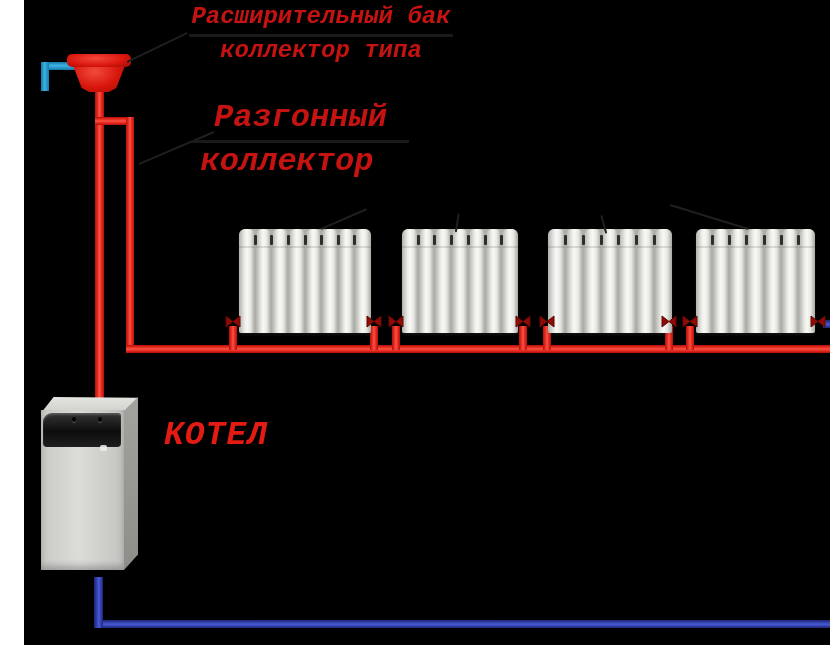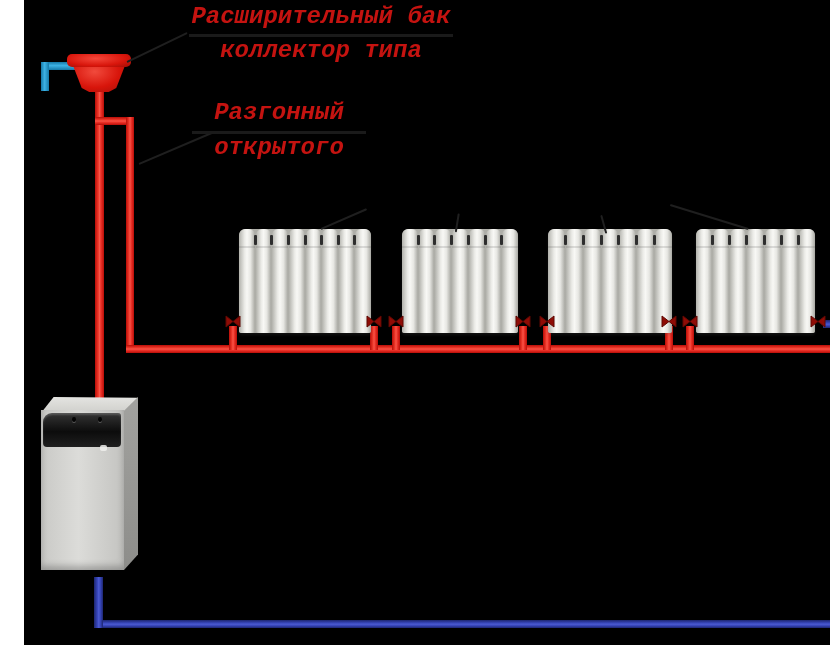--- a/index.html
+++ b/index.html
@@ -54,21 +54,21 @@
     box-shadow:inset 0 2px 2px rgba(255,255,255,.18);}
   #boiler .knob{position:absolute;width:4px;height:5px;background:#040404;border-radius:2px;
     box-shadow:0 1px 0 rgba(255,255,255,.25);}
   #boiler .logo{position:absolute;left:61px;top:50px;width:7px;height:6px;border-radius:2px;
     background:#efefec;opacity:.85;}
   
   .lbl{position:absolute;font-weight:bold;font-style:italic;color:var(--label-red,#c41310);
     text-align:center;line-height:1.2;white-space:nowrap;}
   #label-tank{left:142px;top:3px;width:310px;font-size:24px;}
   #label-tank .u{display:inline-block;border-bottom:3px solid #1a1a1a;padding:0 2px 2px 2px;}
-  #label-collector{left:160px;top:99px;width:190px;font-size:24px;}
+  #label-collector{left:168px;top:99px;width:190px;font-size:32px;}
   #label-collector .u{display:inline-block;border-bottom:3px solid #1a1a1a;padding:0 22px 3px 22px;}
   #label-radiators{left:341px;top:183px;font-size:26px;color:#c8100d;}
   #label-boiler{left:140px;top:416px;font-size:33px;letter-spacing:1px;color:var(--boiler-red,#e41b12);}
   
   .pointer{position:absolute;height:2.4px;background:var(--pointer,#1f1f1f);
     transform-origin:0 50%;border-radius:2px;}
 </style>
 </head>
 <body>
 
@@ -181,18 +181,19 @@
   <div class="pointer" style="left:577px;top:214px;width:19px;transform:rotate(74.5deg);"></div>
   <div class="pointer" style="left:646px;top:204px;width:82px;transform:rotate(17.1deg);"></div>
 
   <div id="label-tank" class="lbl">
     <span class="u">Расширительный бак</span><br>
     <span>коллектор типа</span>
   </div>
 
   <div id="label-collector" class="lbl">
     <span class="u">Разгонный</span><br>
-    <span>открытого</span>
+    <span>коллектор</span>
   </div>
 
 
+  <div id="label-boiler" class="lbl">КОТЕЛ</div>
 
 </div>
 
 </body></html>

